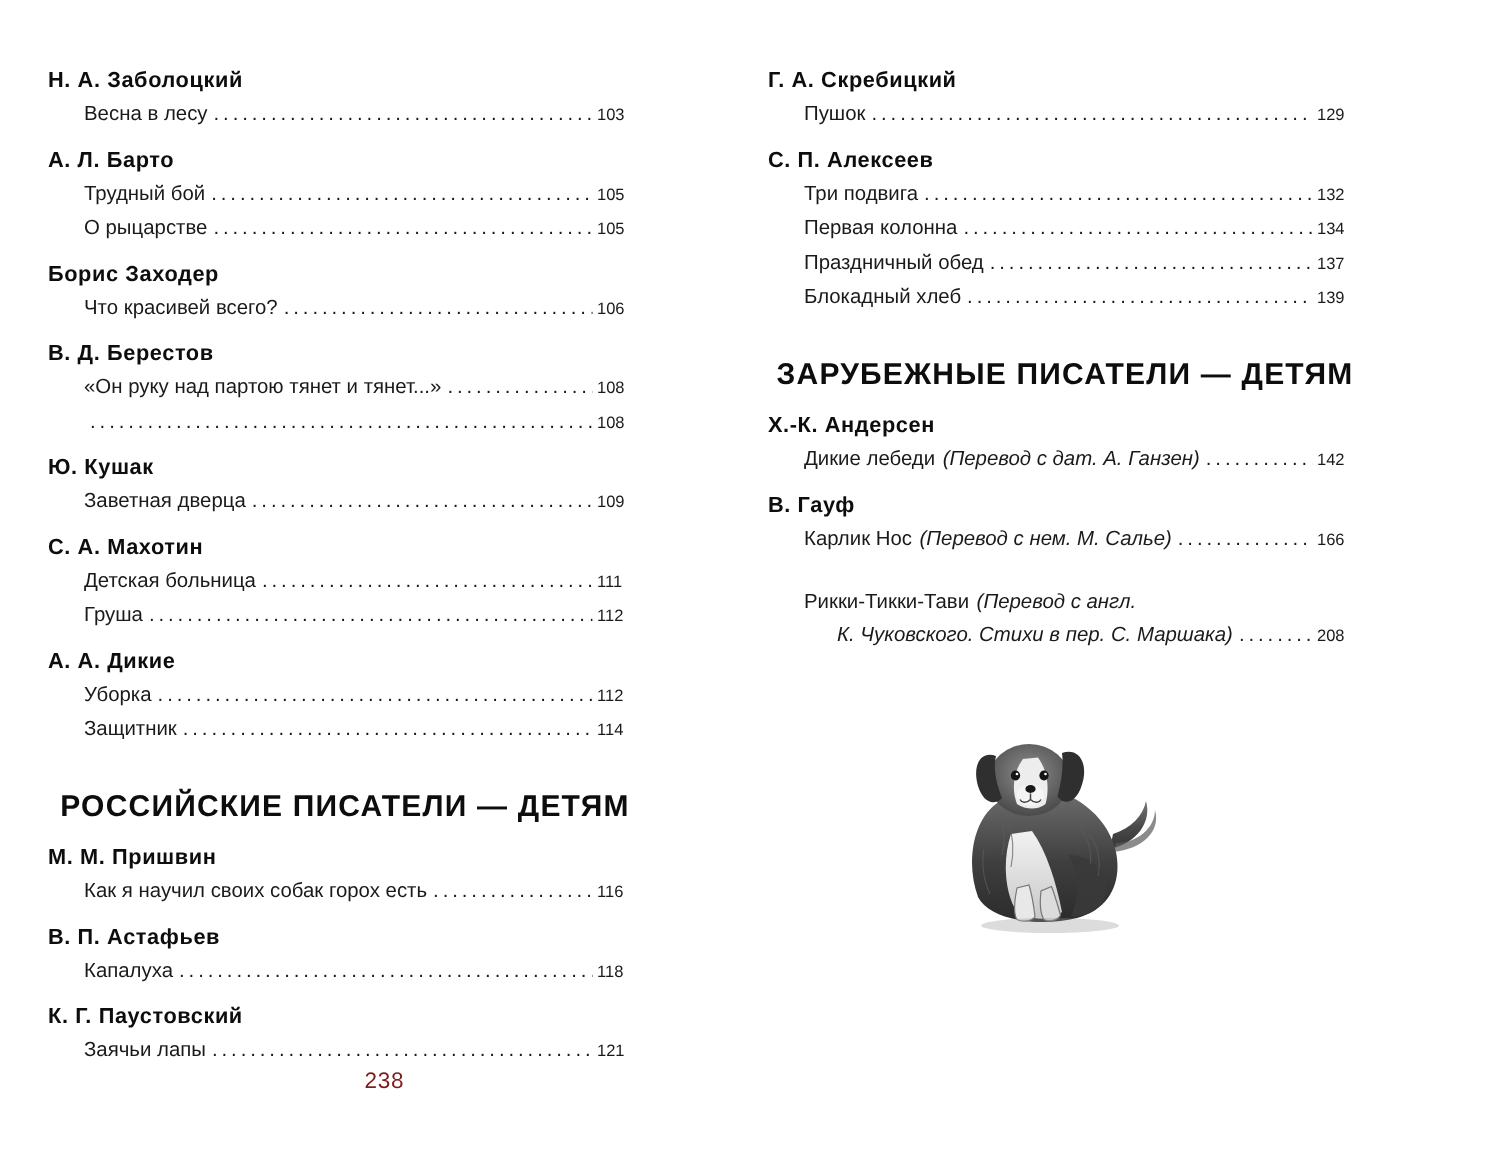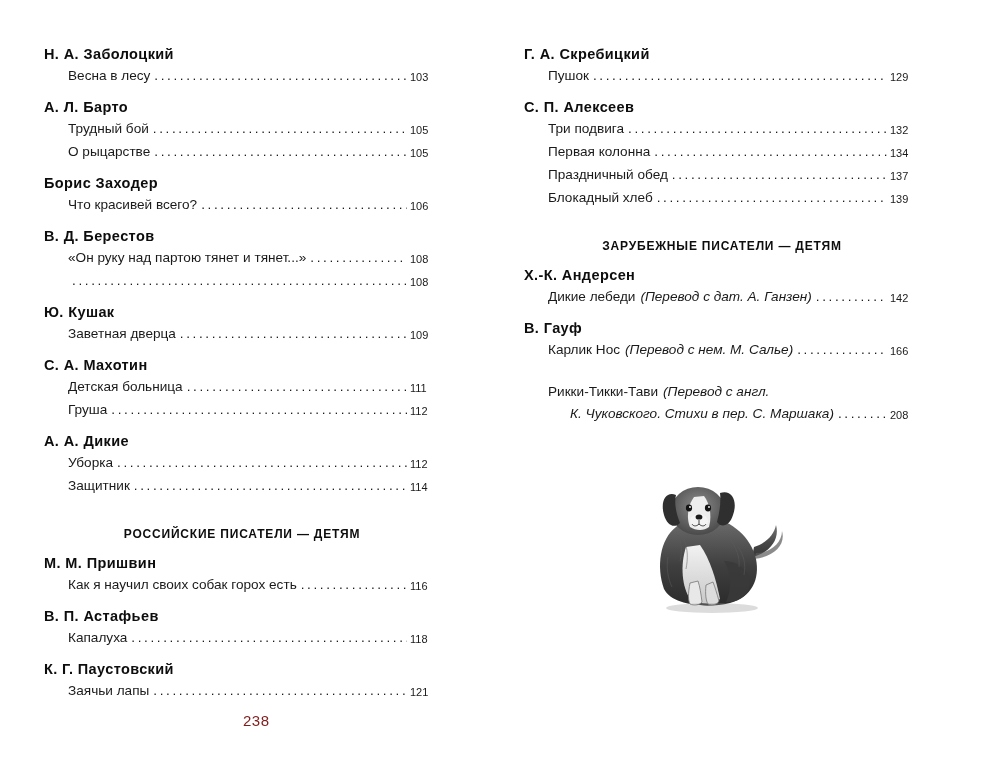--- a/index.html
+++ b/index.html
@@ -12,21 +12,21 @@
     background: #ffffff;
     font-family: "Liberation Sans", sans-serif;
     color: #111111;
     overflow: hidden;
   }
   .page {
     position: relative;
     width: 1000px;
     height: 635px;
     box-sizing: border-box;
-    padding: 46px 56px 0 44px;
+    padding: 46px 56px 0 32px;
   }
   .columns {
     display: flex;
     flex-direction: row;
     gap: 84px;
   }
   .column {
     width: 396px;
     flex: 0 0 396px;
   }
@@ -34,21 +34,21 @@
     font-size: 14.5px;
     font-weight: bold;
     letter-spacing: 0.4px;
     margin: 12px 0 3px 0;
     color: #0d0d0d;
   }
   .author:first-child {
     margin-top: 0;
   }
   .section-head {
-    font-size: 12px;
+    font-size: 20px;
     font-weight: bold;
     text-align: center;
     letter-spacing: 0.8px;
     margin: 30px 0 14px 0;
     color: #0d0d0d;
   }
   .entry {
     display: flex;
     align-items: flex-end;
     font-size: 13.6px;

